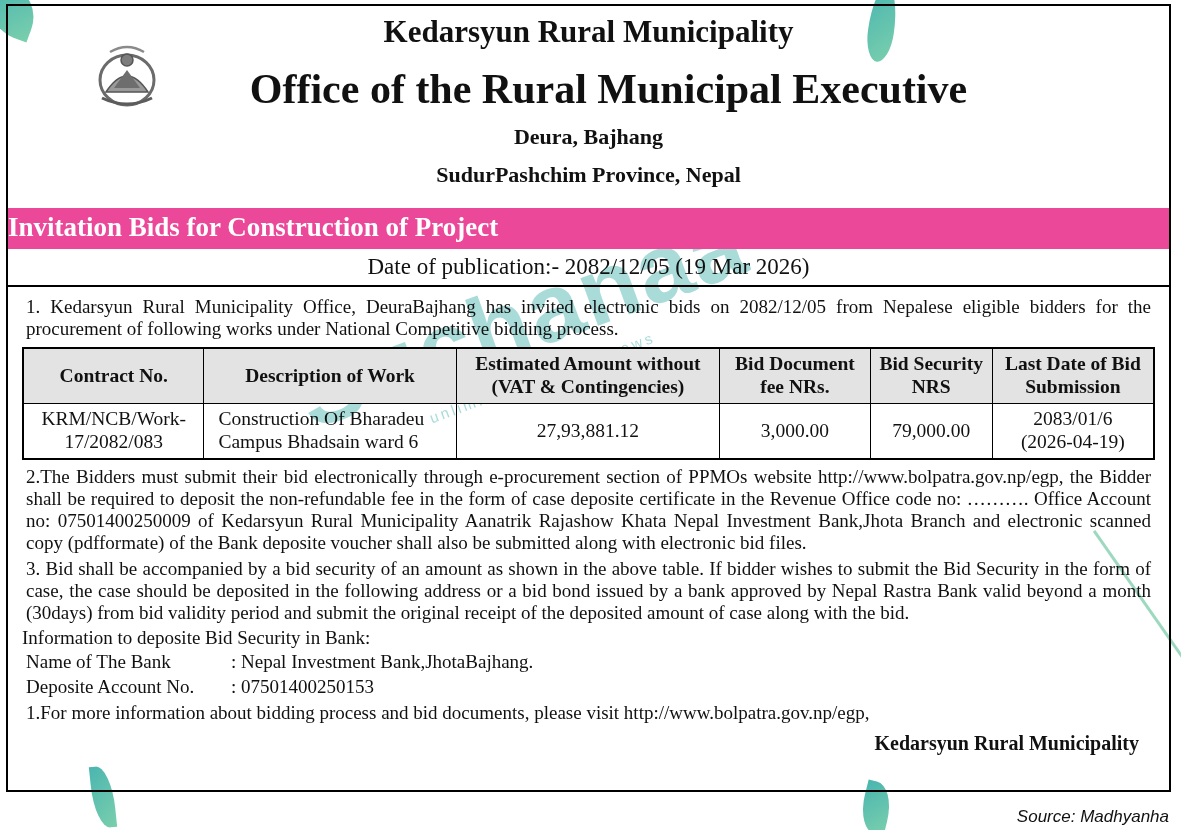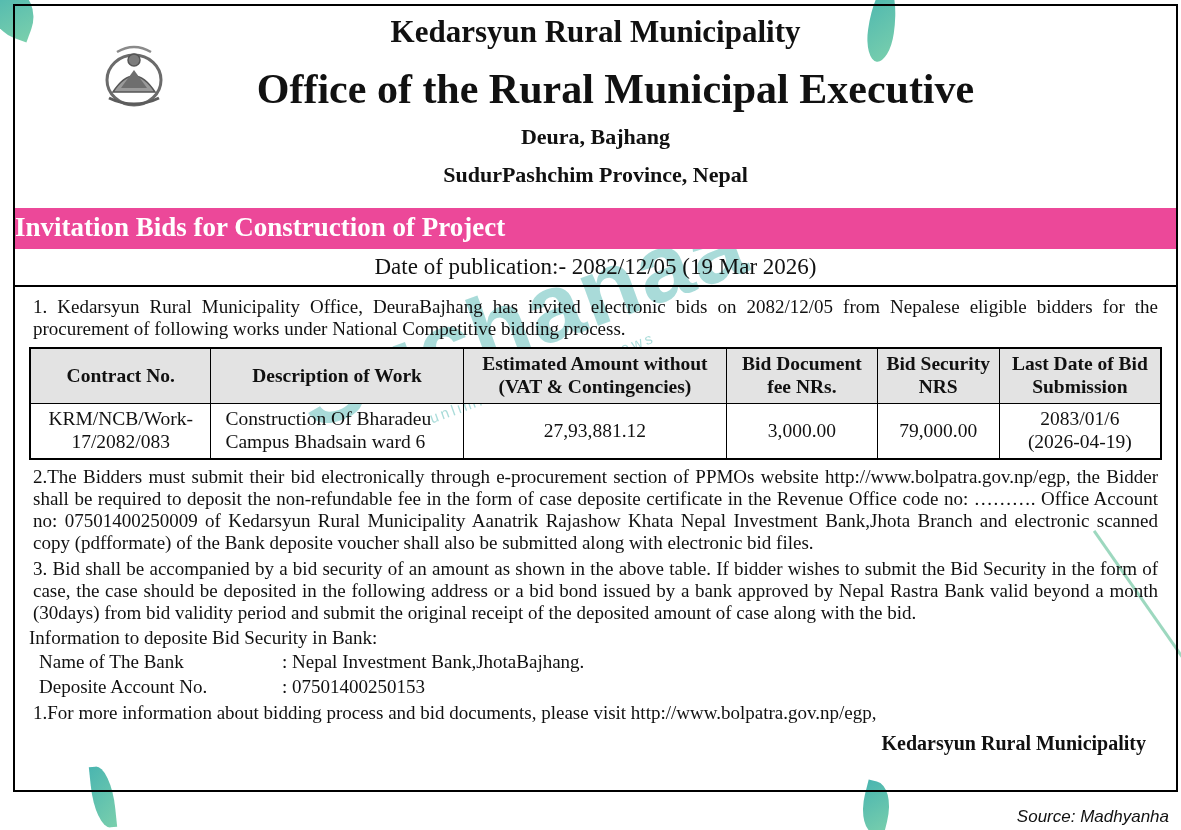--- a/index.html
+++ b/index.html
@@ -30,21 +30,21 @@
     position:absolute; z-index:1; left:290px; top:270px;
     transform:rotate(-20deg); text-align:center;
     color:#2aa8a2; opacity:.40; pointer-events:none;
     font-family:"Liberation Sans", sans-serif;
   }
   .wm-text { font-size:96px; font-weight:bold; letter-spacing:2px; line-height:1; }
   .wm-tag  { font-size:15px; letter-spacing:3px; margin-top:6px; }
 
   
   .doc {
-    position:absolute; z-index:2; left:13px; top:4px; width:1165px; height:788px;
+    position:absolute; z-index:2; left:6px; top:4px; width:1165px; height:788px;
     border:2px solid #000; background:transparent; overflow:hidden;
     box-sizing:border-box;
   }
 
   .header { position:relative; text-align:center; padding-top:8px; }
   .emblem { position:absolute; left:86px; top:34px; }
   .h1 { font-size:31px; font-weight:bold; line-height:1.15; }
   .h2 { font-size:42px; font-weight:bold; line-height:1.2; margin-top:14px;padding-left:40px; }
   .h3 { font-size:22px; font-weight:bold; margin-top:10px; }
   .h4 { font-size:22px; font-weight:bold; margin-top:12px; padding-bottom:20px; }
@@ -67,21 +67,21 @@
     border:2px solid #000;
   }
   .bid-table th, .bid-table td {
     border:1.5px solid #000; padding:4px 6px; text-align:center;
     vertical-align:middle; white-space:pre-line; font-size:19.5px;
   }
   .bid-table th { background:#e3e3e3; font-weight:bold; }
   .cell-left { text-align:left !important; padding-left:14px !important; }
 
   .info-heading { margin:2px 0; }
-  .bank-row { display:flex; line-height:1.2; margin:2px 10px;gap:38px; }
+  .bank-row { display:flex; line-height:1.2; margin:2px 4px; }
   .bank-label { width:205px; flex:0 0 auto; }
   .bank-value { flex:1; }
 
   .signature {
     text-align:right; font-weight:bold; font-size:20px;
     padding-right:16px; margin-top:6px; line-height:1.3;
   }
 
   .source {
     position:absolute; z-index:3; right:12px; bottom:3px;

